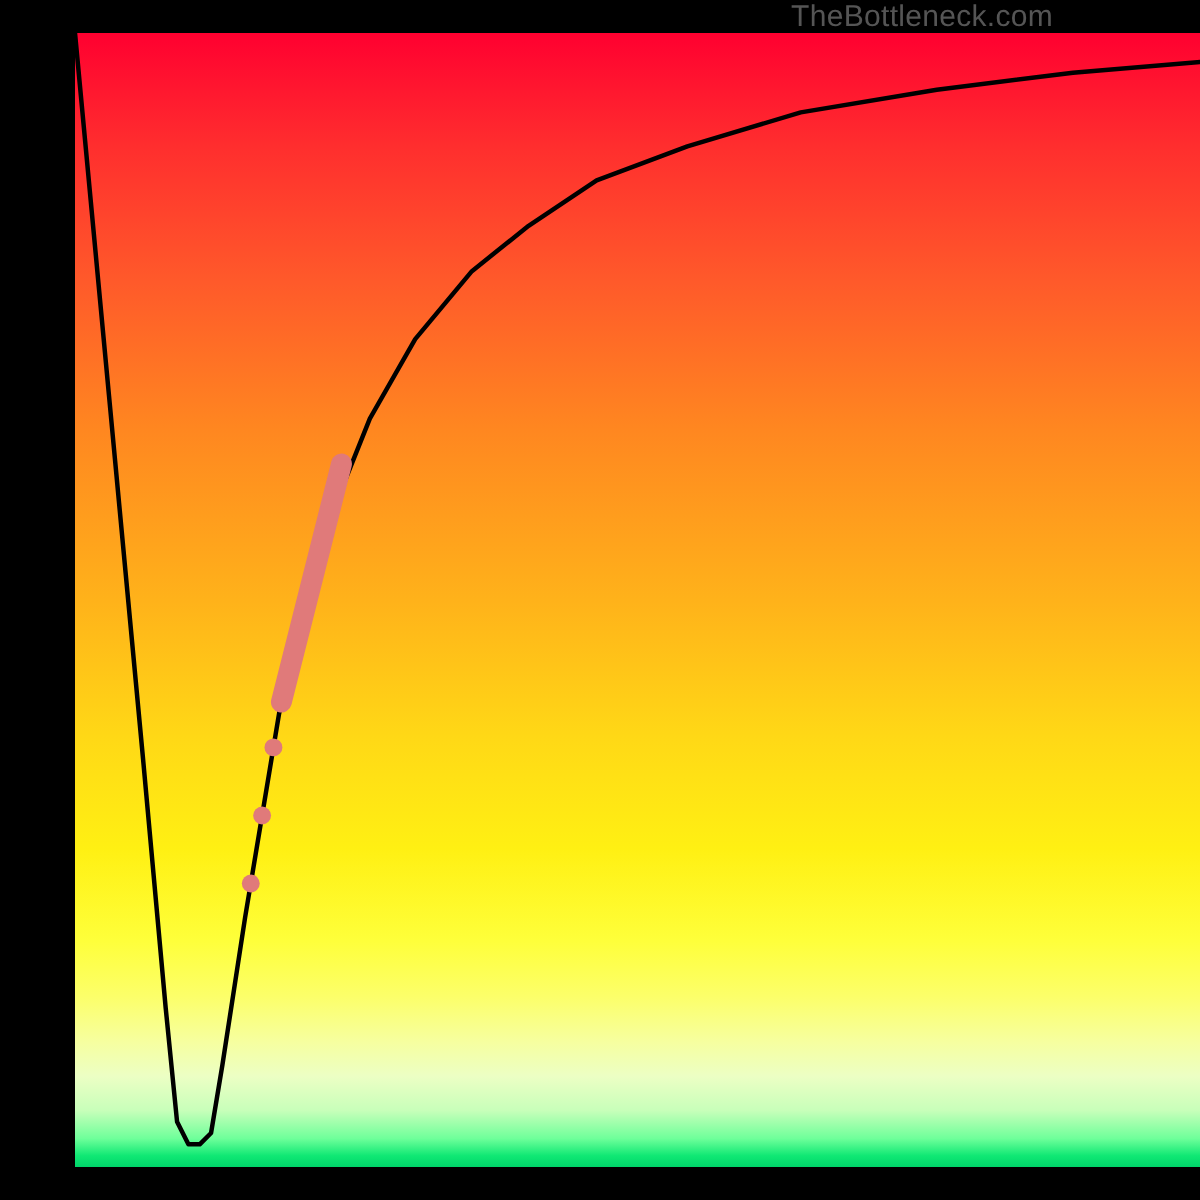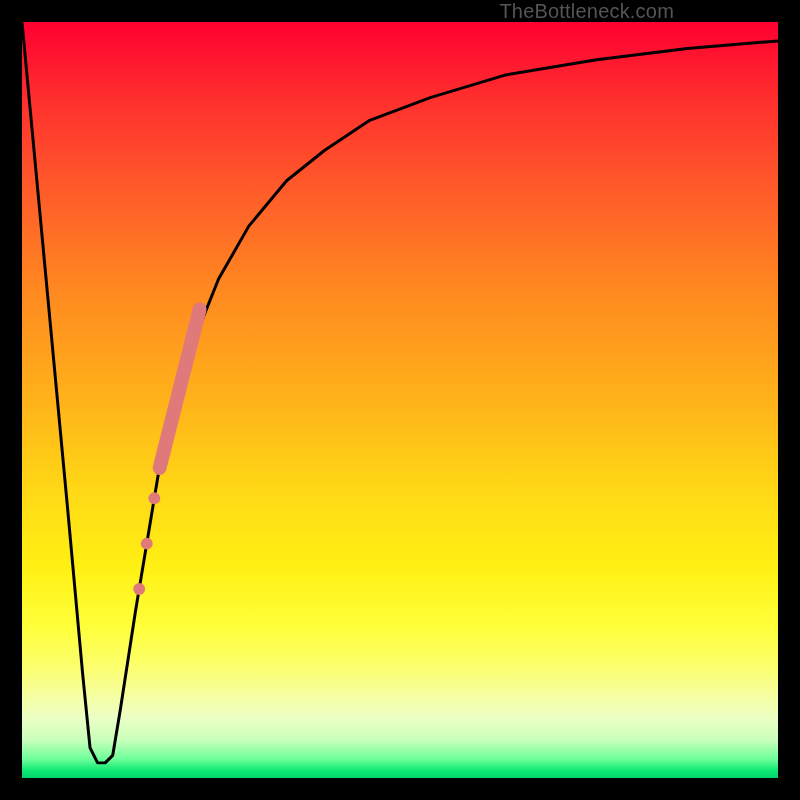--- a/index.html
+++ b/index.html
@@ -8,20 +8,21 @@
     width: 800px;
     height: 800px;
     overflow: hidden;
     background: #000;
     font-family: Arial, Helvetica, sans-serif;
   }
   .stage {
     position: relative;
     width: 680px;
     height: 800px;
+    margin-left: 28px;
   }
   .plot-frame {
     position: absolute;
     left: 20px;
     top: 20px;
     width: 760px;
     height: 760px;
     box-sizing: border-box;
     border: 2px solid #000;
     overflow: hidden;

